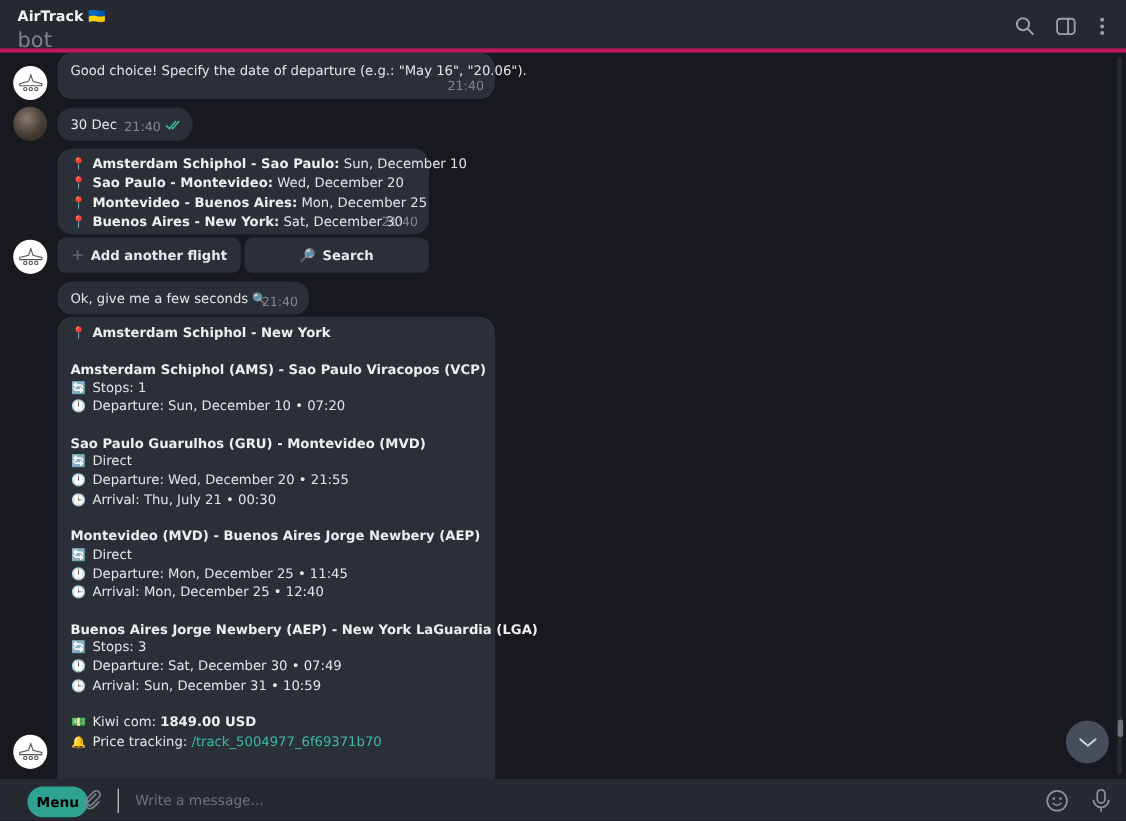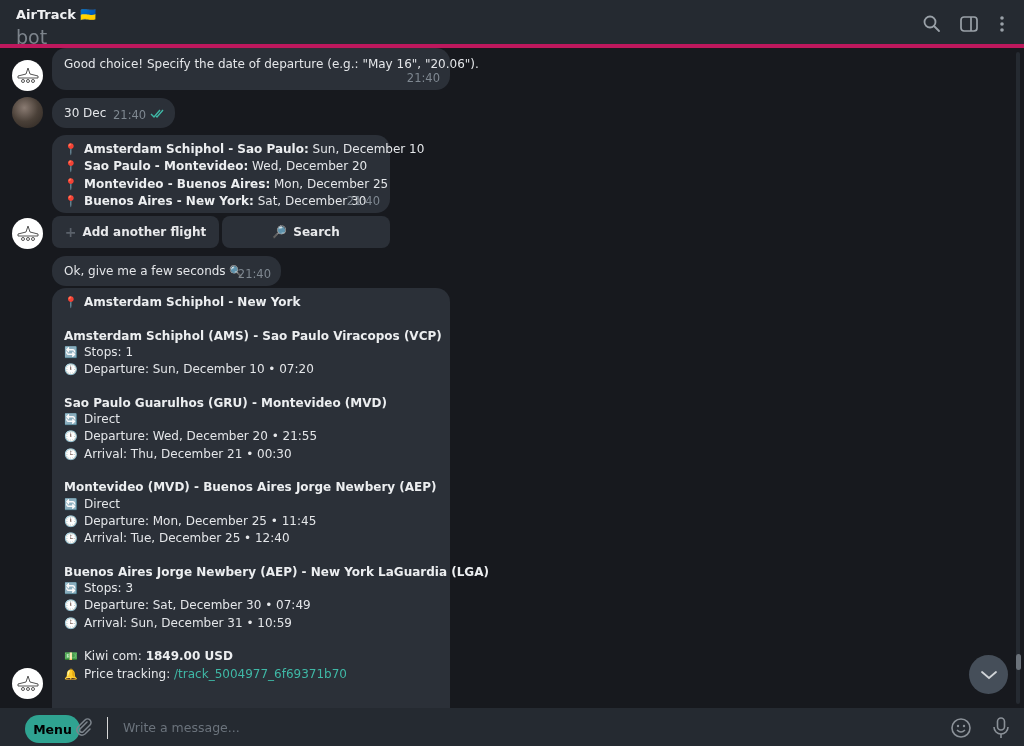--- a/index.html
+++ b/index.html
@@ -118,28 +118,28 @@
     <div>
       <div class="line"><b>Amsterdam Schiphol (AMS) - Sao Paulo Viracopos (VCP)</b></div>
       <div class="line"><span class="em">🔄</span><span>Stops: 1</span></div>
       <div class="line"><span class="em">🕛</span><span>Departure: Sun, December 10 • 07:20</span></div>
     </div>
     <div style="height:16.3px"></div>
     <div>
       <div class="line"><b>Sao Paulo Guarulhos (GRU) - Montevideo (MVD)</b></div>
       <div class="line"><span class="em">🔄</span><span>Direct</span></div>
       <div class="line"><span class="em">🕛</span><span>Departure: Wed, December 20 • 21:55</span></div>
-      <div class="line"><span class="em">🕒</span><span>Arrival: Thu, December 21 • 00:30</span></div>
+      <div class="line"><span class="em">🕒</span><span>Arrival: Thu, July 21 • 00:30</span></div>
     </div>
     <div style="height:16.3px"></div>
     <div>
       <div class="line"><b>Montevideo (MVD) - Buenos Aires Jorge Newbery (AEP)</b></div>
       <div class="line"><span class="em">🔄</span><span>Direct</span></div>
       <div class="line"><span class="em">🕛</span><span>Departure: Mon, December 25 • 11:45</span></div>
-      <div class="line"><span class="em">🕒</span><span>Arrival: Tue, December 25 • 12:40</span></div>
+      <div class="line"><span class="em">🕒</span><span>Arrival: Mon, December 25 • 12:40</span></div>
     </div>
     <div style="height:16.3px"></div>
     <div>
       <div class="line"><b>Buenos Aires Jorge Newbery (AEP) - New York LaGuardia (LGA)</b></div>
       <div class="line"><span class="em">🔄</span><span>Stops: 3</span></div>
       <div class="line"><span class="em">🕛</span><span>Departure: Sat, December 30 • 07:49</span></div>
       <div class="line"><span class="em">🕒</span><span>Arrival: Sun, December 31 • 10:59</span></div>
     </div>
     <div style="height:16.3px"></div>
     <div class="line"><span class="em">💵</span><span>Kiwi com: </span><b>1849.00 USD</b></div>

